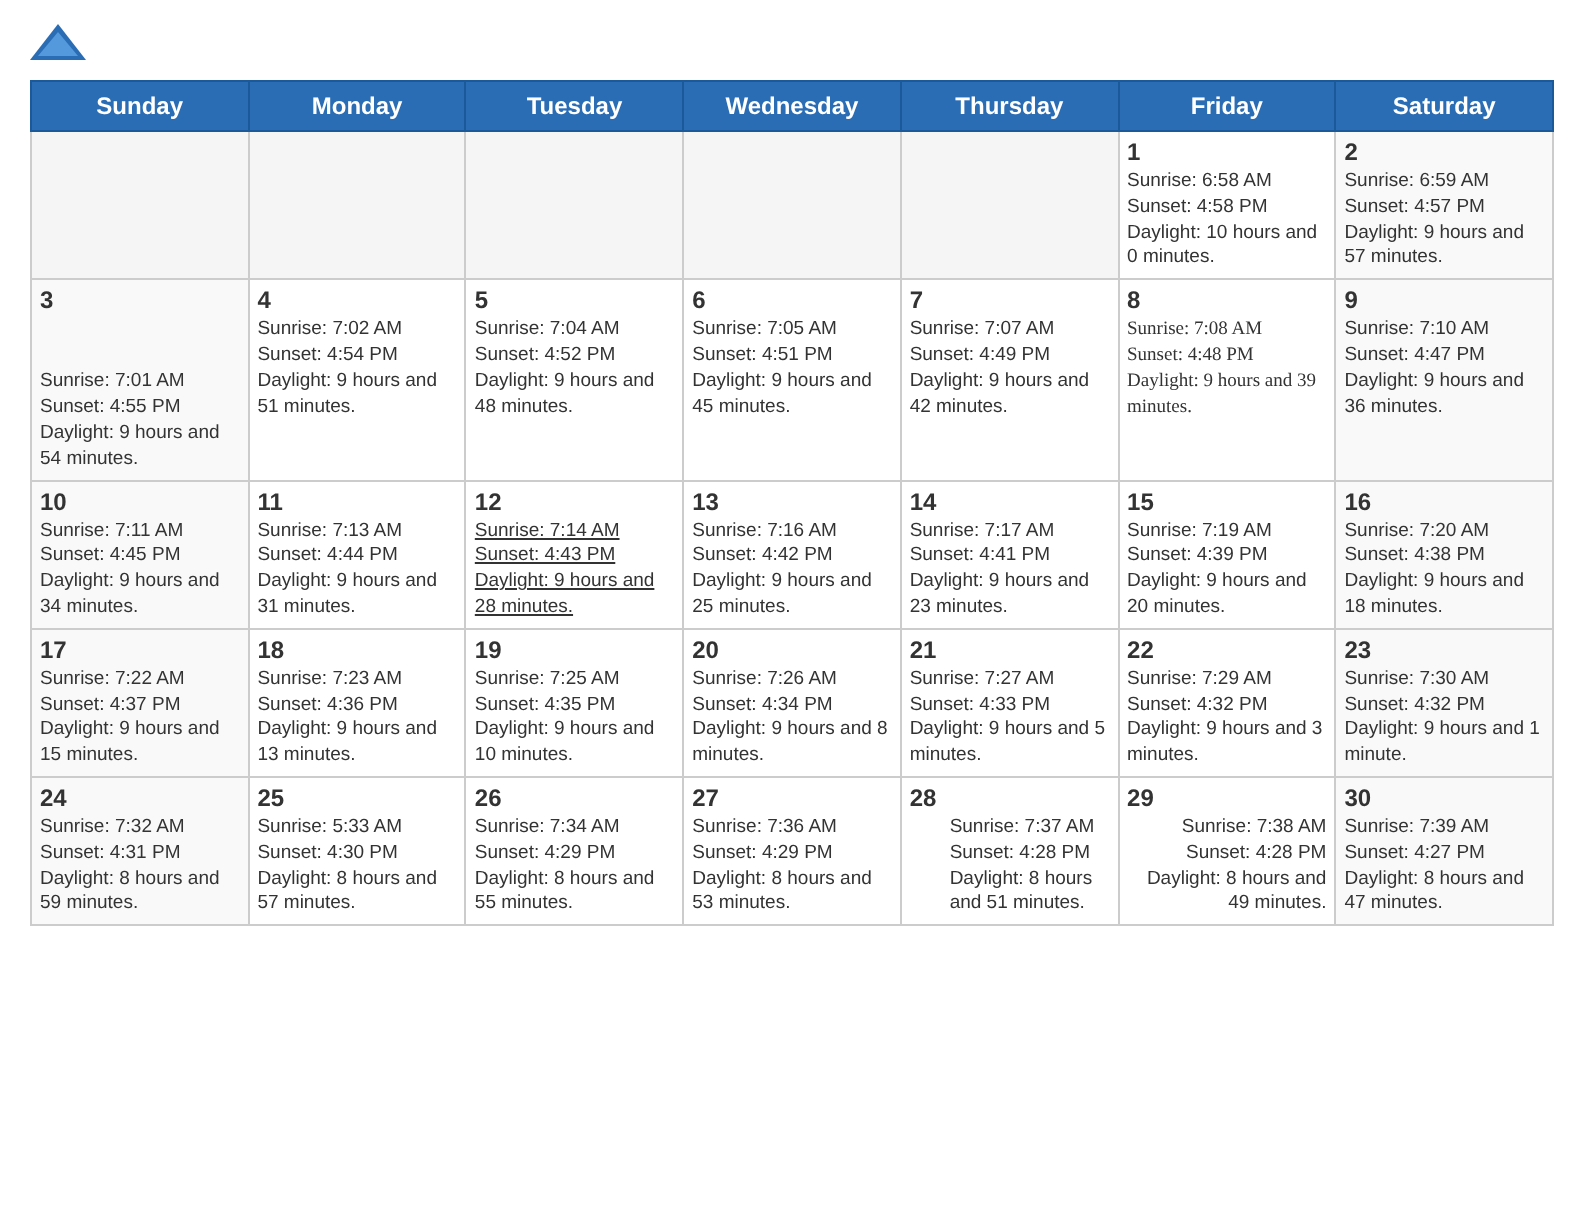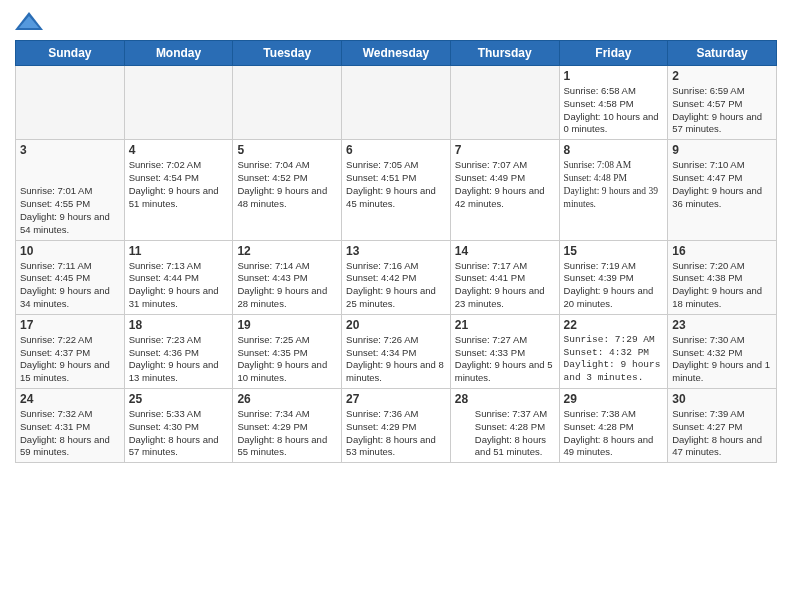--- a/index.html
+++ b/index.html
@@ -142,21 +142,21 @@
 Daylight: 9 hours and 34 minutes.</div>
           </td>
           <td class="weekday">
             <span class="day-num">11</span>
             <div class="day-info" style="white-space: pre-line;">Sunrise: 7:13 AM
 Sunset: 4:44 PM
 Daylight: 9 hours and 31 minutes.</div>
           </td>
           <td class="weekday">
             <span class="day-num">12</span>
-            <div class="day-info" style="white-space: pre-line;">Sunrise: 7:14 AM
+            <div class="day-info" style="white-space: pre-line; text-decoration: underline;">Sunrise: 7:14 AM
 Sunset: 4:43 PM
 Daylight: 9 hours and 28 minutes.</div>
           </td>
           <td class="weekday">
             <span class="day-num">13</span>
             <div class="day-info" style="white-space: pre-line;">Sunrise: 7:16 AM
 Sunset: 4:42 PM
 Daylight: 9 hours and 25 minutes.</div>
           </td>
           <td class="weekday">
@@ -204,21 +204,21 @@
 Daylight: 9 hours and 8 minutes.</div>
           </td>
           <td class="weekday">
             <span class="day-num">21</span>
             <div class="day-info" style="white-space: pre-line;">Sunrise: 7:27 AM
 Sunset: 4:33 PM
 Daylight: 9 hours and 5 minutes.</div>
           </td>
           <td class="weekday">
             <span class="day-num">22</span>
-            <div class="day-info" style="white-space: pre-line; font-family: Liberation Mono, monospace;">Sunrise: 7:29 AM
+            <div class="day-info" style="white-space: pre-line;">Sunrise: 7:29 AM
 Sunset: 4:32 PM
 Daylight: 9 hours and 3 minutes.</div>
           </td>
           <td class="weekend">
             <span class="day-num">23</span>
             <div class="day-info" style="white-space: pre-line;">Sunrise: 7:30 AM
 Sunset: 4:32 PM
 Daylight: 9 hours and 1 minute.</div>
           </td>
         </tr>
@@ -248,21 +248,21 @@
 Daylight: 8 hours and 53 minutes.</div>
           </td>
           <td class="weekday">
             <span class="day-num">28</span>
             <div class="day-info" style="white-space: pre-line; margin-left: 20px;">Sunrise: 7:37 AM
 Sunset: 4:28 PM
 Daylight: 8 hours and 51 minutes.</div>
           </td>
           <td class="weekday">
             <span class="day-num">29</span>
-            <div class="day-info" style="white-space: pre-line;">Sunrise: 7:38 AM
+            <div class="day-info" style="white-space: pre-line; text-align: right;">Sunrise: 7:38 AM
 Sunset: 4:28 PM
 Daylight: 8 hours and 49 minutes.</div>
           </td>
           <td class="weekend">
             <span class="day-num">30</span>
             <div class="day-info" style="white-space: pre-line;">Sunrise: 7:39 AM
 Sunset: 4:27 PM
 Daylight: 8 hours and 47 minutes.</div>
           </td>
         </tr>

